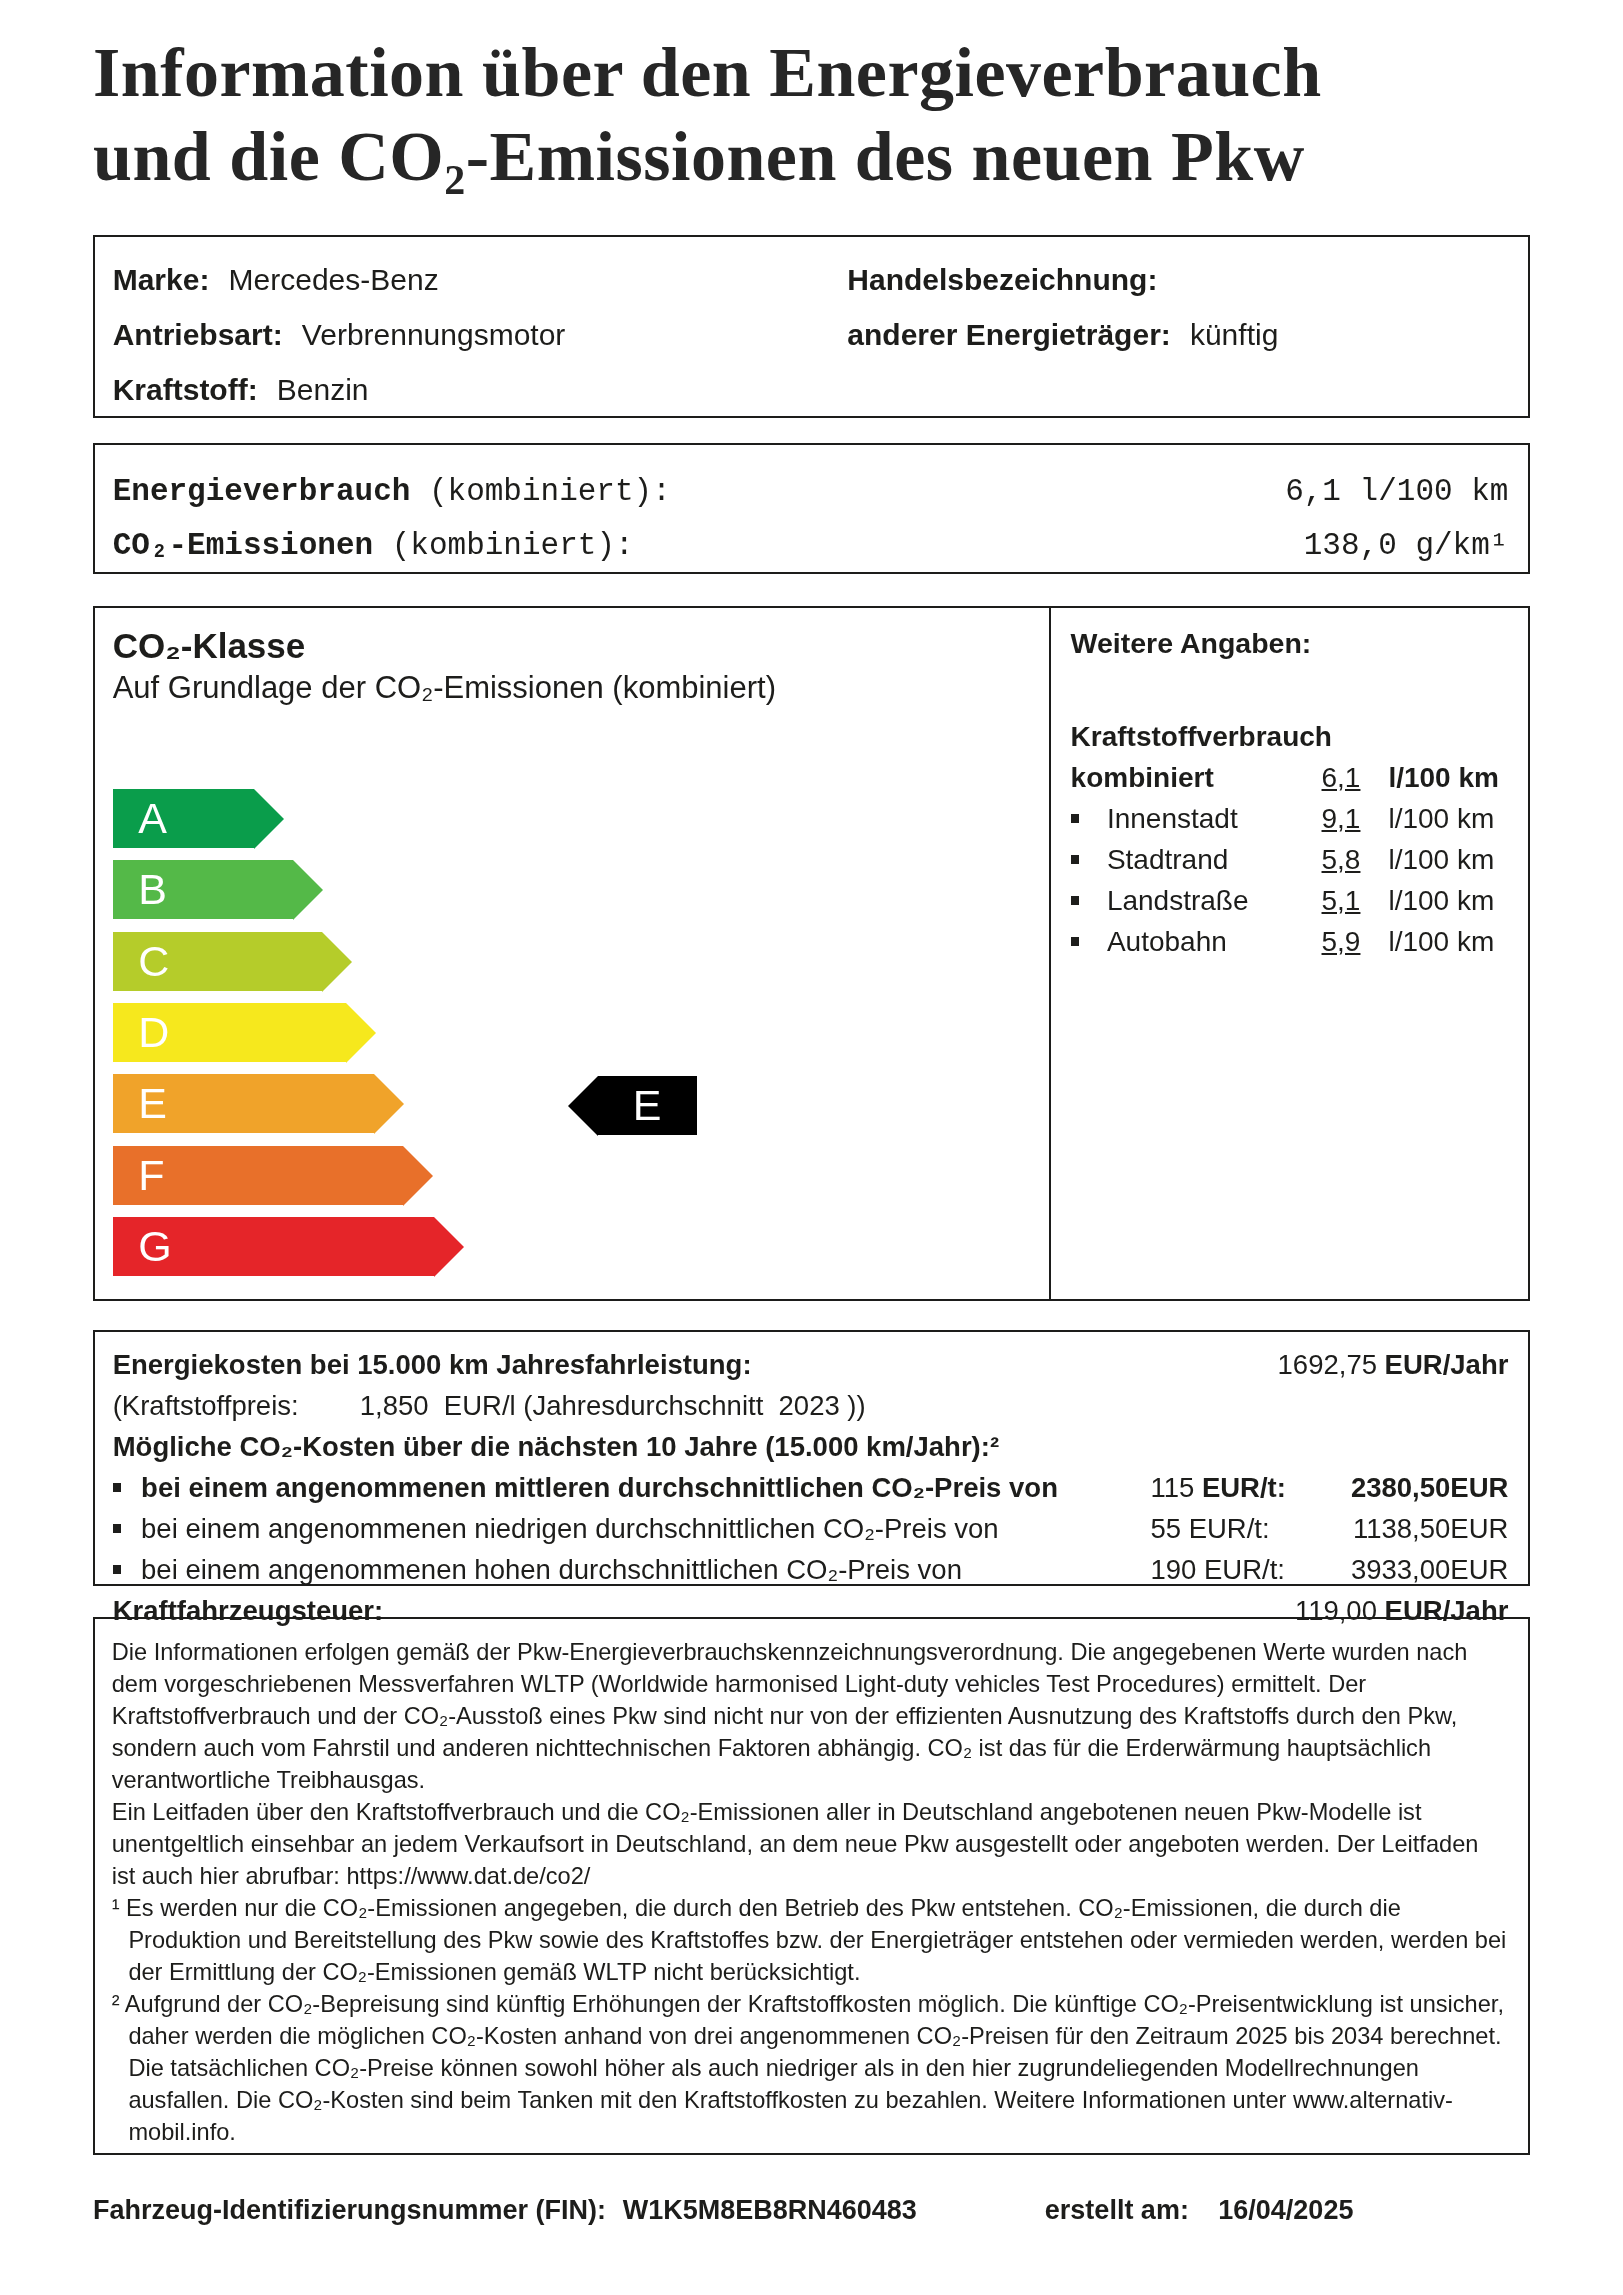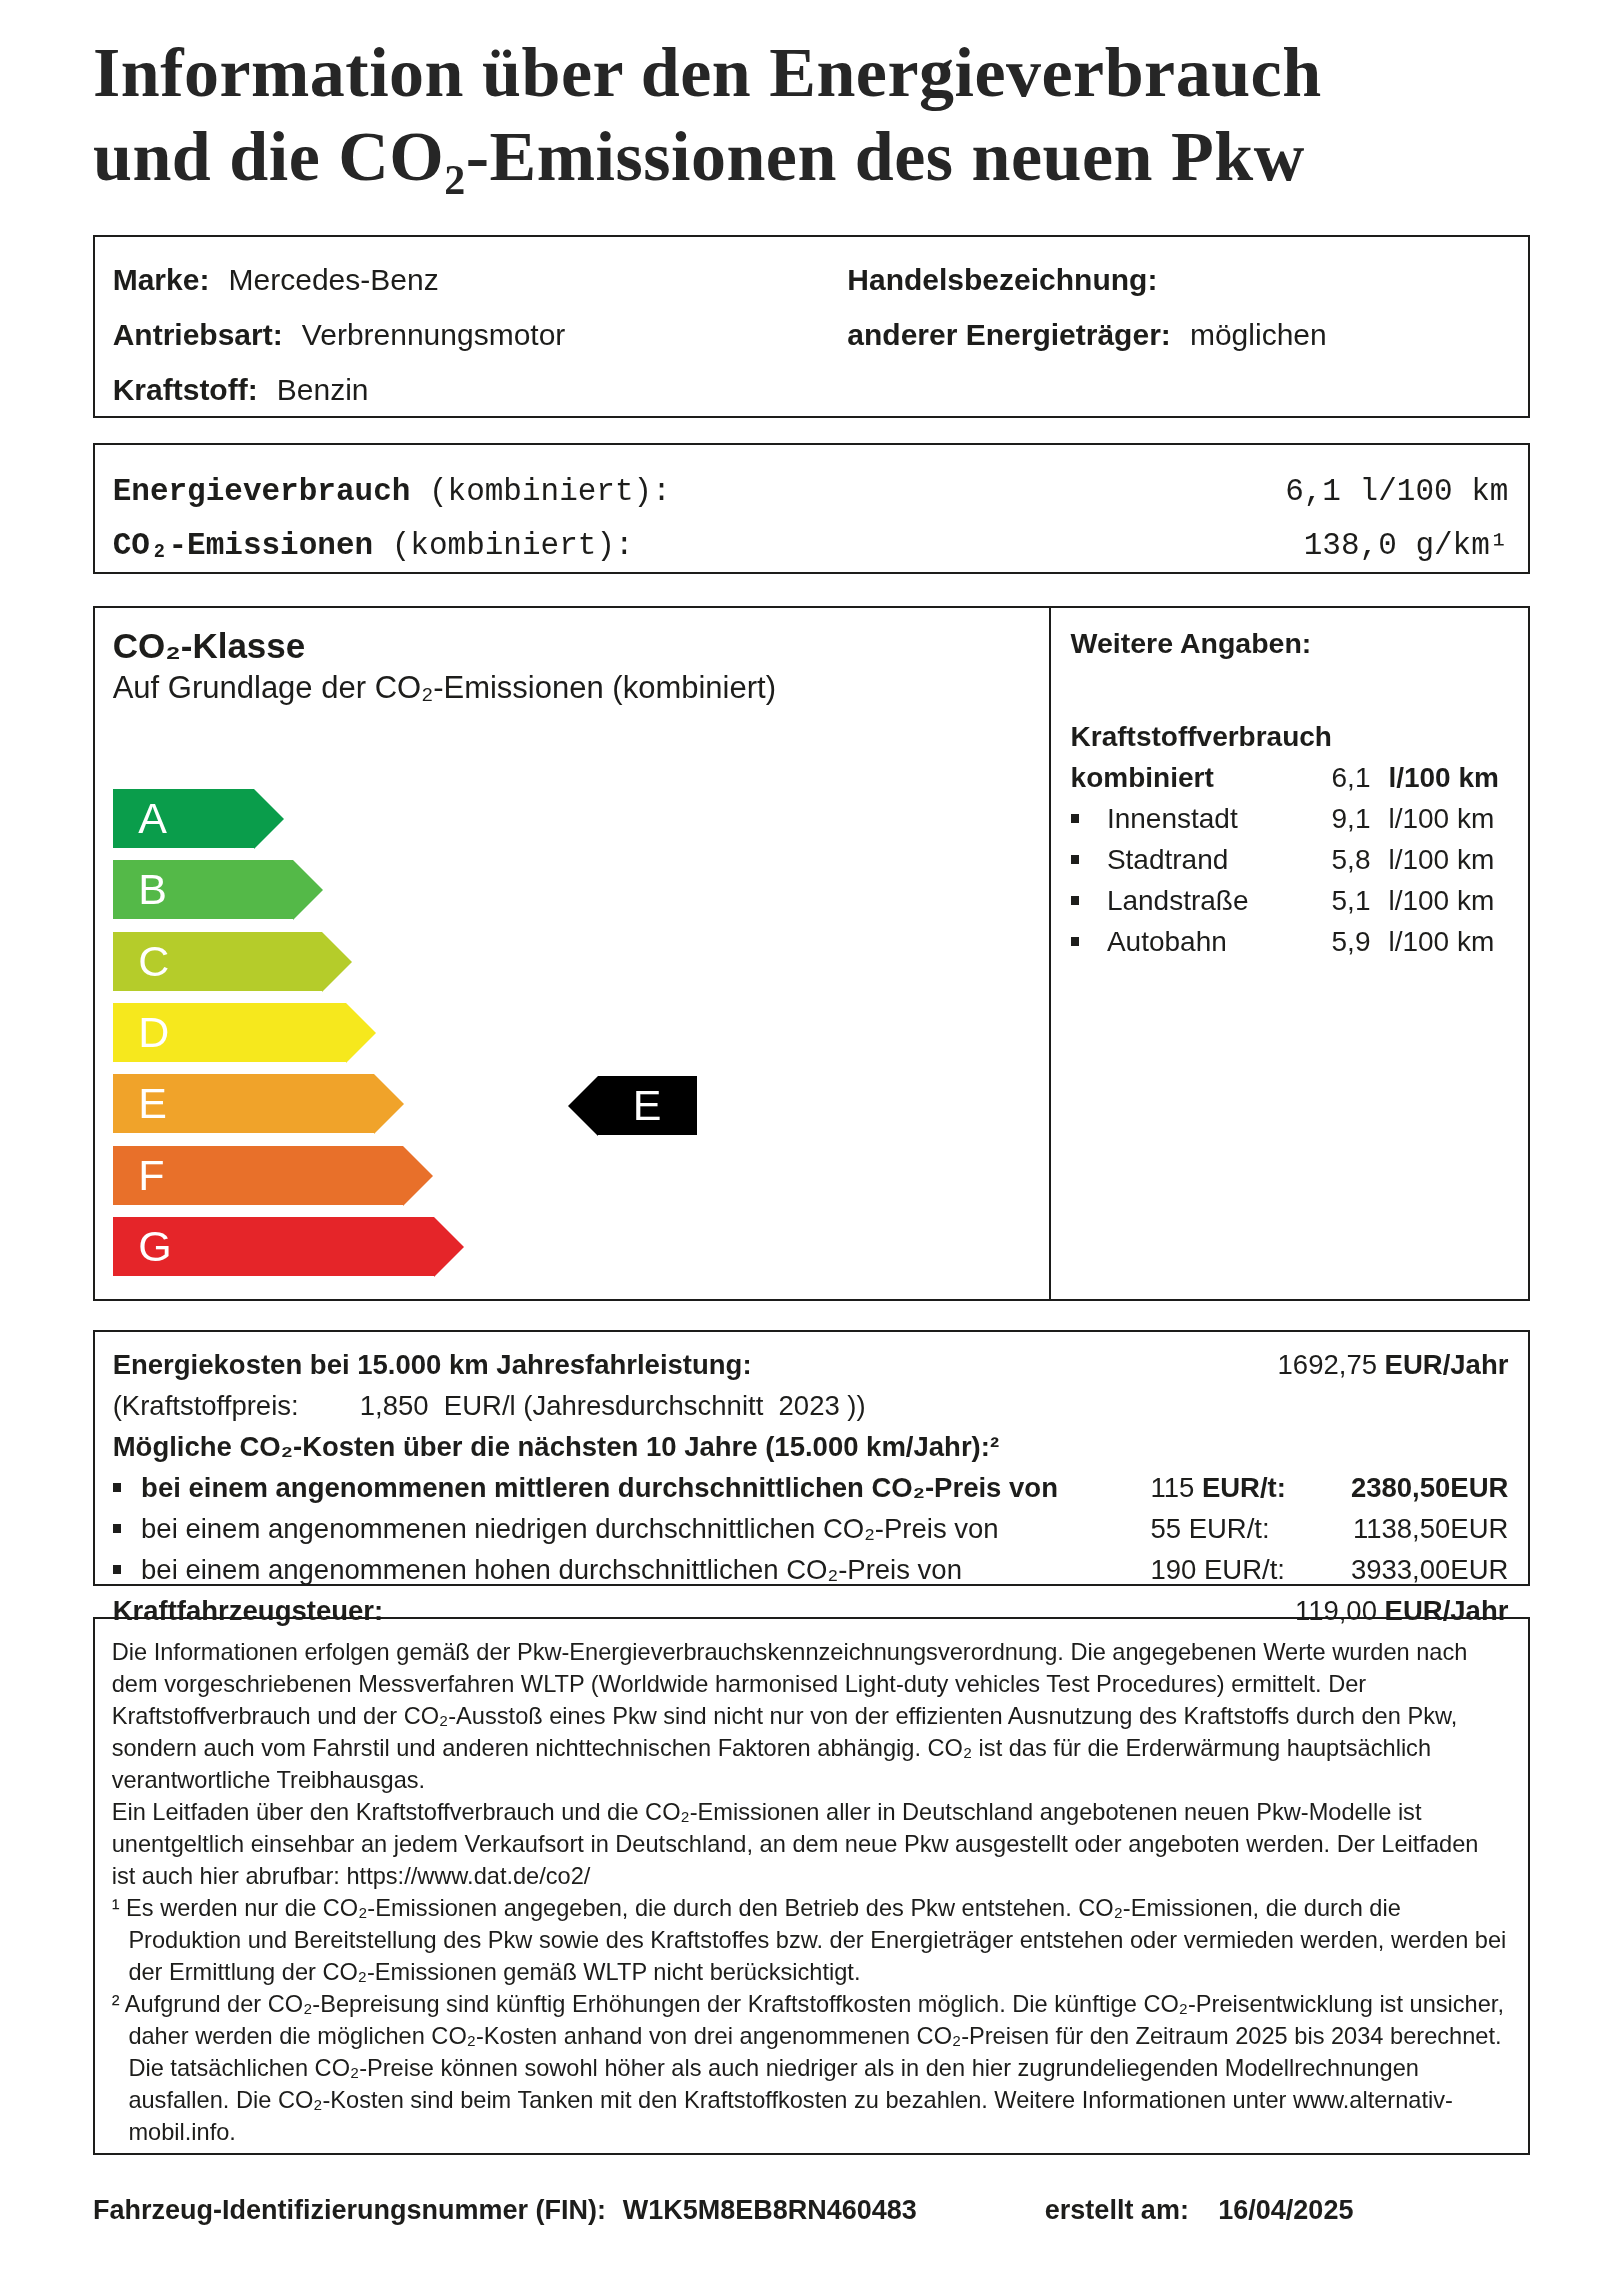--- a/index.html
+++ b/index.html
@@ -47,21 +47,21 @@
           border-top:30px solid transparent;border-bottom:30px solid transparent;
           border-right:30px solid #000;}
   .marker-letter{color:#fff;font-size:43px;font-weight:400;}
   .kright{width:479px;border-left:2.5px solid #1d1d1b;padding:16.7px 19.6px 0 19.6px;box-sizing:border-box;}
   .wa-heading{font-size:28.5px;font-weight:bold;line-height:39px;margin-bottom:53px;}
   .wa-sub{font-size:28px;font-weight:bold;line-height:41px;}
   .wa-row{display:flex;align-items:baseline;font-size:28px;line-height:41px;}
   .wa-label{flex:1;display:flex;align-items:baseline;}
   .square{width:8.8px;height:8.8px;background:#1d1d1b;display:inline-block;
           align-self:center;margin-right:27.5px;flex:0 0 auto;}
-  .wa-num{width:59px;text-align:center;}
+  .wa-num{width:59px;text-align:left;text-decoration:underline;}
   .wa-unit{width:120px;padding-left:7.9px;}
   .b{font-weight:bold;}
   
   .ebox{margin-top:29.4px;height:256px;padding:11.8px 19.6px 0 17.7px;font-size:27.5px;line-height:41px;}
   .erow{display:flex;align-items:baseline;}
   .erow .grow{flex:1;}
   .prewrap{white-space:pre-wrap;}
   .rate{width:162px;text-align:left;}
   .amount{width:196px;text-align:right;}
   
@@ -95,21 +95,21 @@
     </div>
     <div class="vrow">
       <span class="lbl">Kraftstoff:</span>
       <span class="indent22">Benzin</span>
     </div>
   </div>
   <div class="vcol right">
     <div class="vrow lbl">Handelsbezeichnung:</div>
     <div class="vrow">
       <span class="lbl">anderer Energieträger:</span>
-      <span class="indent22">möglichen</span>
+      <span class="indent22">künftig</span>
     </div>
   </div>
 </div>
 
 <div class="box cbox">
   <div class="crow">
     <span>
       <span class="b">Energieverbrauch</span><span> (kombiniert):</span>
     </span>
     <span>6,1 l/100 km</span>

